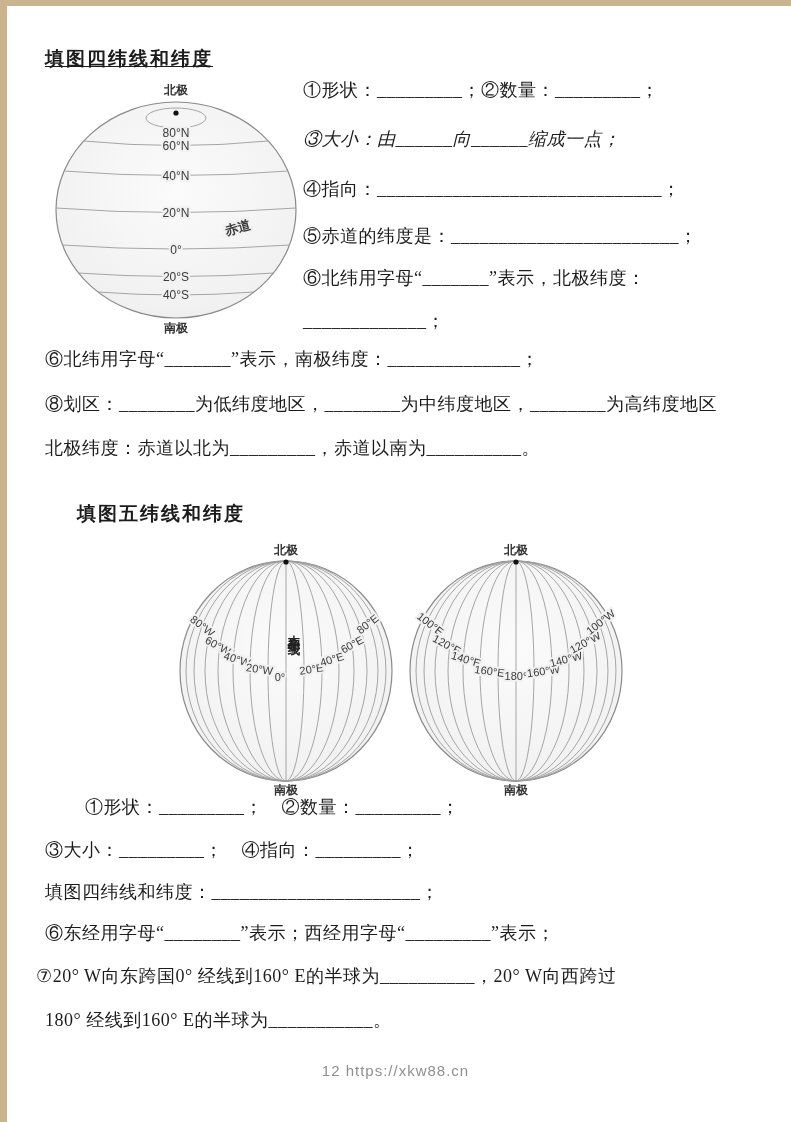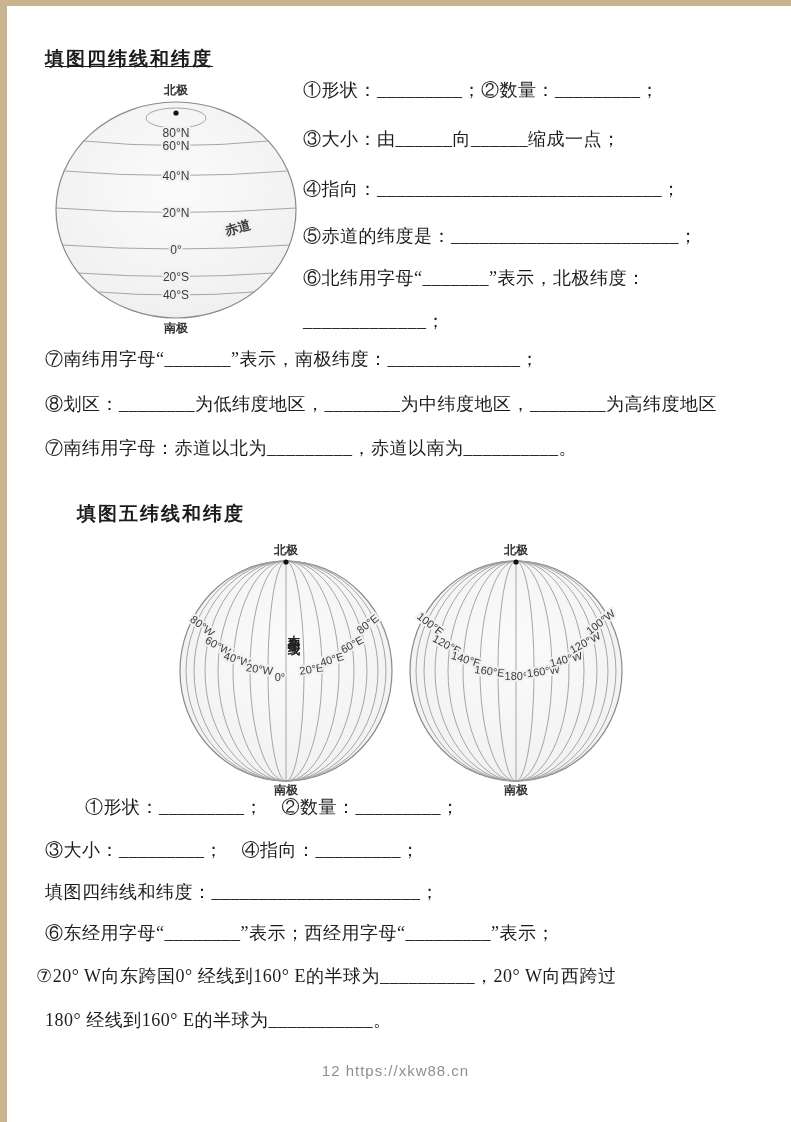--- a/index.html
+++ b/index.html
@@ -54,28 +54,28 @@
   <text class="lat-label" x="133" y="100" text-anchor="middle">40°N</text>
   <text class="lat-label" x="133" y="137" text-anchor="middle">20°N</text>
   <text class="lat-label" x="133" y="174" text-anchor="middle">0°</text>
   <text class="lat-label" x="133" y="201" text-anchor="middle">20°S</text>
   <text class="lat-label" x="133" y="219" text-anchor="middle">40°S</text>
   <text class="lat-label" style="font-weight:bold;font-size:13px" x="196" y="152" text-anchor="middle" transform="rotate(-16 196 152)">赤道</text>
   <text class="pole-label" x="133" y="252" text-anchor="middle">南极</text>
 </svg>
 
 <div class="line" style="left:303px;top:78px;">①形状：_________；②数量：_________；</div>
-<div class="line" style="left:303px;top:127px;">③大小：由______向______缩成一点；</div>
+<div class="line" style="left:303px;top:127px;font-style:italic;">③大小：由______向______缩成一点；</div>
 <div class="line" style="left:303px;top:177px;">④指向：______________________________；</div>
 <div class="line" style="left:303px;top:224px;font-family:Liberation Serif, serif;">⑤赤道的纬度是：________________________；</div>
 <div class="line" style="left:303px;top:266px;">⑥北纬用字母“_______”表示，北极纬度：</div>
 <div class="line" style="left:303px;top:309px;">_____________；</div>
-<div class="line" style="left:45px;top:347px;">⑦南纬用字母“_______”表示，南极纬度：______________；</div>
+<div class="line" style="left:45px;top:347px;">⑥北纬用字母“_______”表示，南极纬度：______________；</div>
 <div class="line" style="left:45px;top:392px;">⑧划区：________为低纬度地区，________为中纬度地区，________为高纬度地区</div>
-<div class="line" style="left:45px;top:436px;">⑦南纬用字母：赤道以北为_________，赤道以南为__________。</div>
+<div class="line" style="left:45px;top:436px;">北极纬度：赤道以北为_________，赤道以南为__________。</div>
 
 <div class="title" style="left:45px;top:501px;margin-left:32px;">填图五纬线和纬度</div>
 
 <svg style="left:168px;top:541px;" width="237" height="256" viewBox="0 0 237 256">
   <defs>
     <radialGradient id="g2" cx="50%" cy="40%" r="75%">
       <stop offset="0%" stop-color="#fbfbfb"></stop>
       <stop offset="75%" stop-color="#f2f2f2"></stop>
       <stop offset="100%" stop-color="#e7e7e7"></stop>
     </radialGradient>

